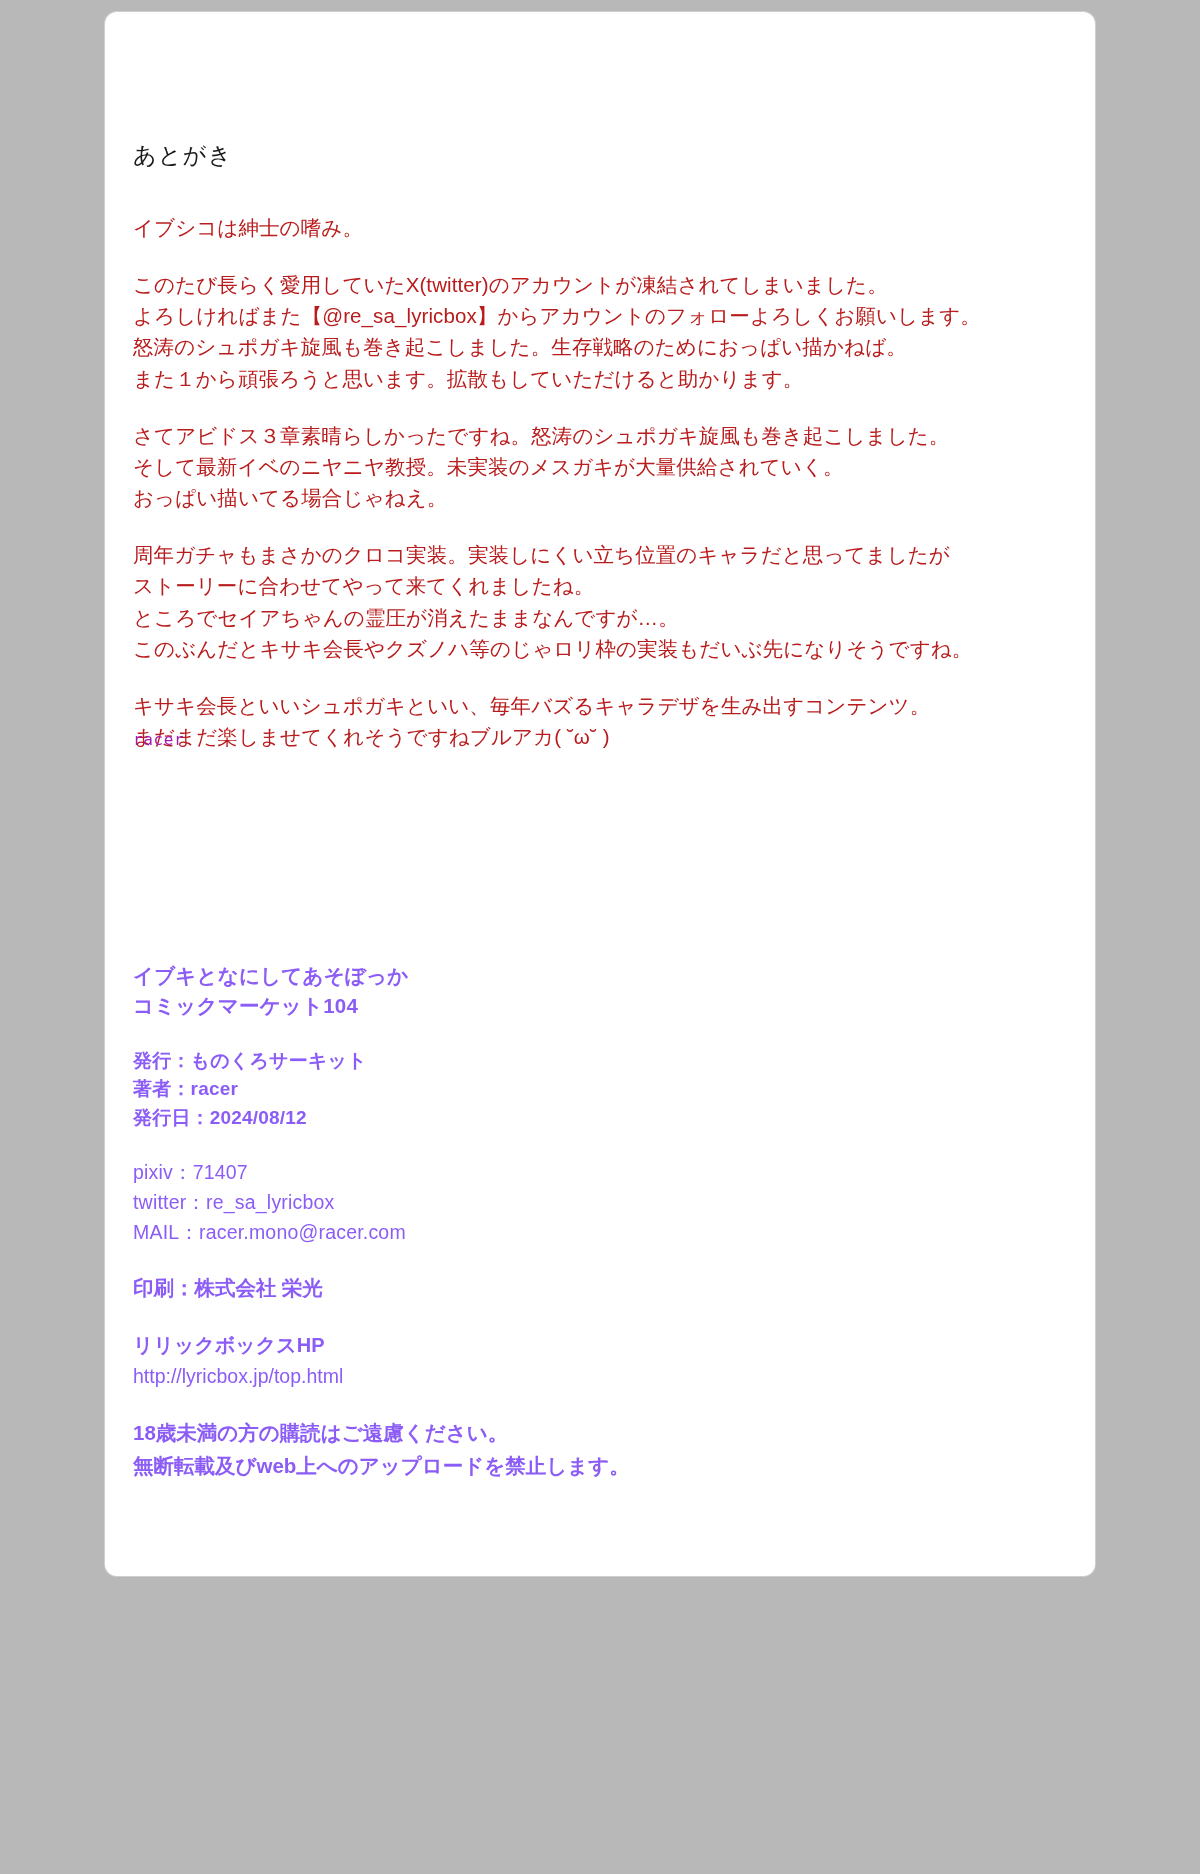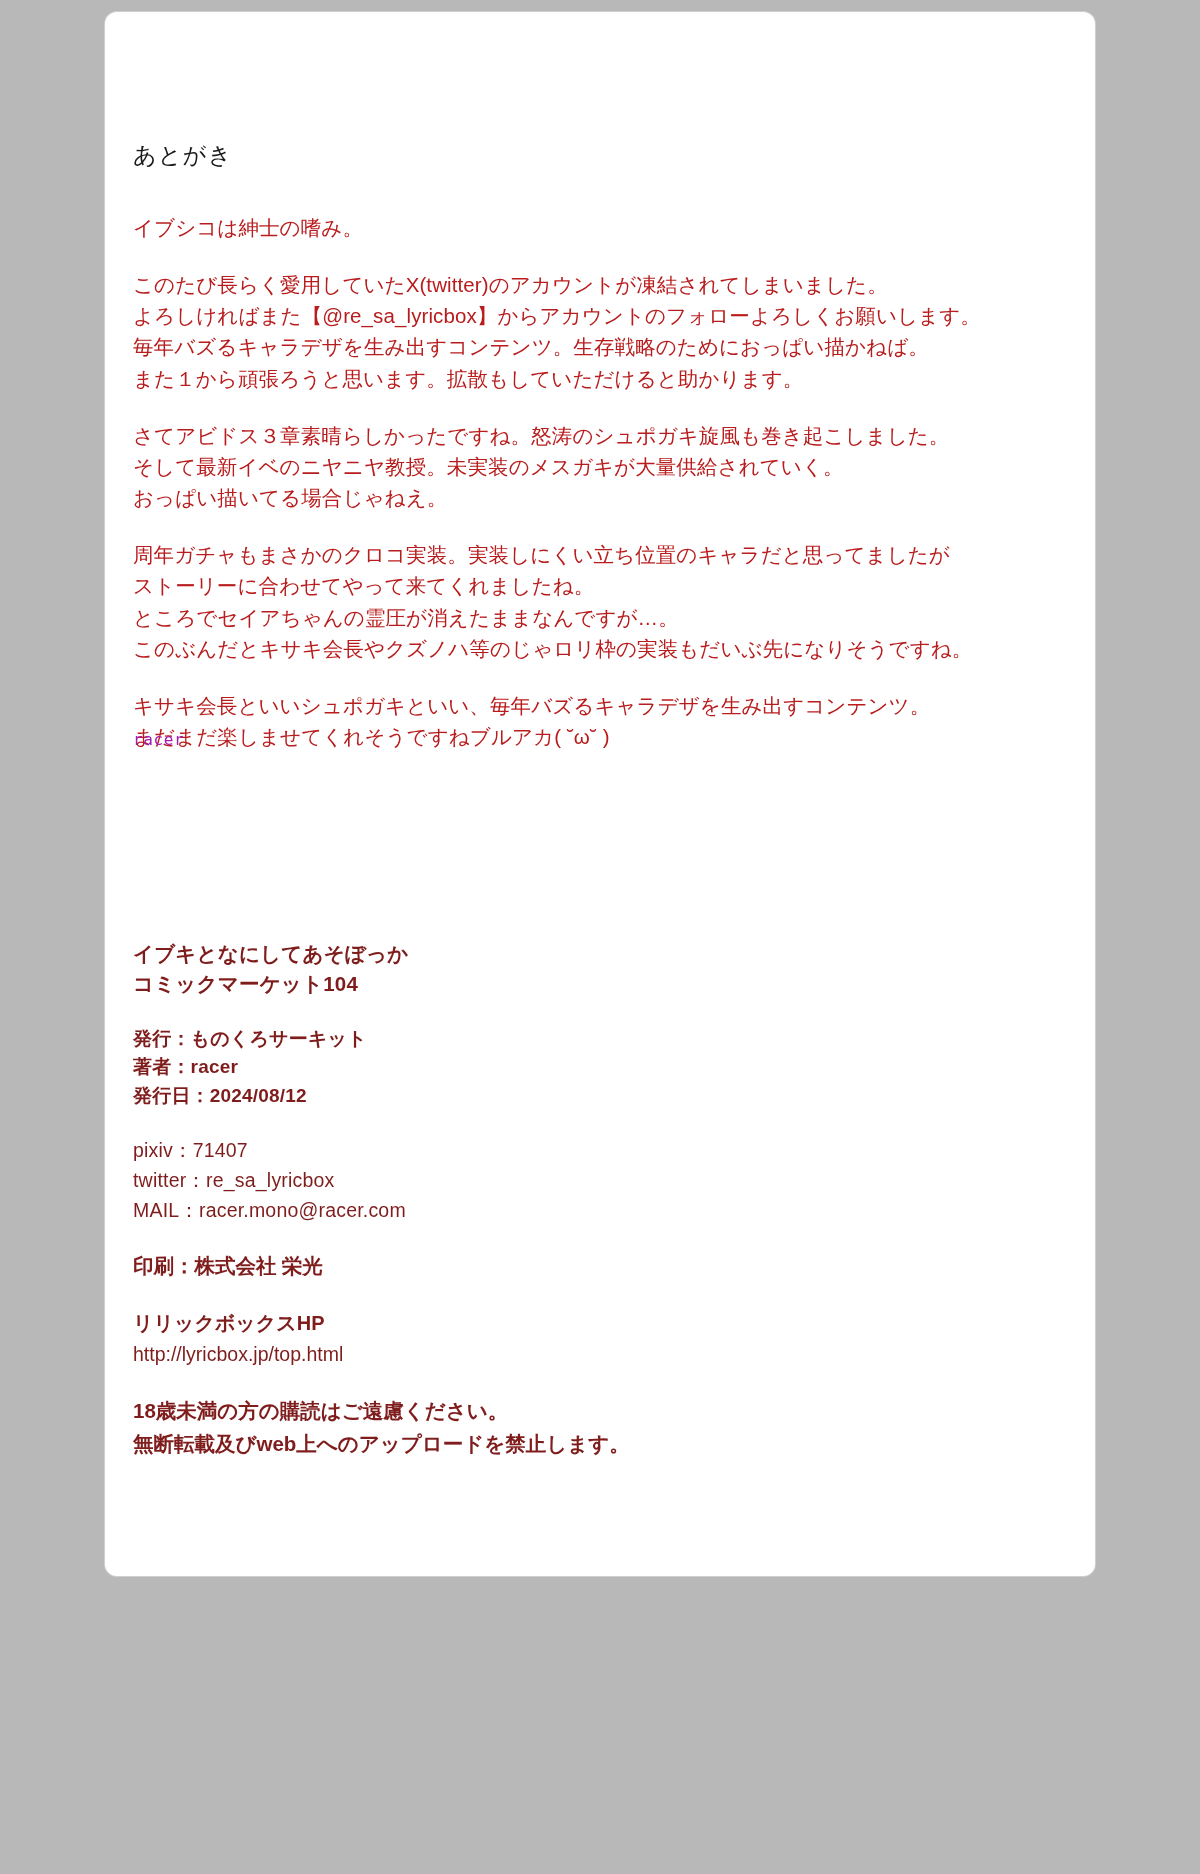--- a/index.html
+++ b/index.html
@@ -66,23 +66,23 @@
     font-size: 16px;
     letter-spacing: 0.04em;
     color: #a21caf;
     font-family: "DejaVu Sans Mono", "Liberation Mono", monospace;
   }
 
   
   .colophon {
     position: absolute;
     left: 0;
-    top: 927px;
+    top: 949px;
     width: 900px;
-    color: #7f1d1d;
+    color: #8b5cf6;
   }
   .colophon .blk {
     margin-bottom: 26px;
   }
   .colophon .ln {
     display: block;
     white-space: pre-wrap;
   }
   .c-title .ln {
     font-size: 20.5px;
@@ -129,21 +129,21 @@
 
     <div class="afterword-title">あとがき</div>
 
     <div class="afterword-body">
       <p class="para">
         <span class="ln">イブシコは紳士の嗜み。</span>
       </p>
       <p class="para">
         <span class="ln">このたび長らく愛用していたX(twitter)のアカウントが凍結されてしまいました。</span>
         <span class="ln">よろしければまた【@re_sa_lyricbox】からアカウントのフォローよろしくお願いします。</span>
-        <span class="ln">毎年バズるキャラデザを生み出すコンテンツ。生存戦略のためにおっぱい描かねば。</span>
+        <span class="ln">怒涛のシュポガキ旋風も巻き起こしました。生存戦略のためにおっぱい描かねば。</span>
         <span class="ln">また１から頑張ろうと思います。拡散もしていただけると助かります。</span>
       </p>
       <p class="para">
         <span class="ln">さてアビドス３章素晴らしかったですね。怒涛のシュポガキ旋風も巻き起こしました。</span>
         <span class="ln">そして最新イベのニヤニヤ教授。未実装のメスガキが大量供給されていく。</span>
         <span class="ln">おっぱい描いてる場合じゃねえ。</span>
       </p>
       <p class="para">
         <span class="ln">周年ガチャもまさかのクロコ実装。実装しにくい立ち位置のキャラだと思ってましたが</span>
         <span class="ln">ストーリーに合わせてやって来てくれましたね。</span>

